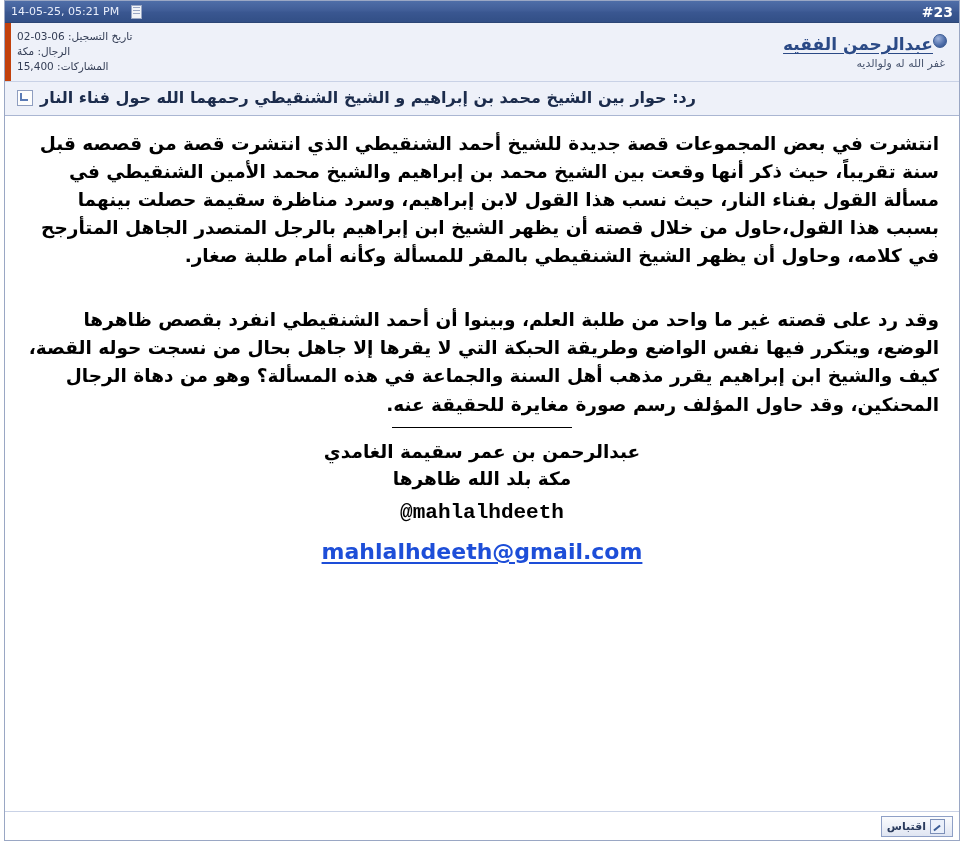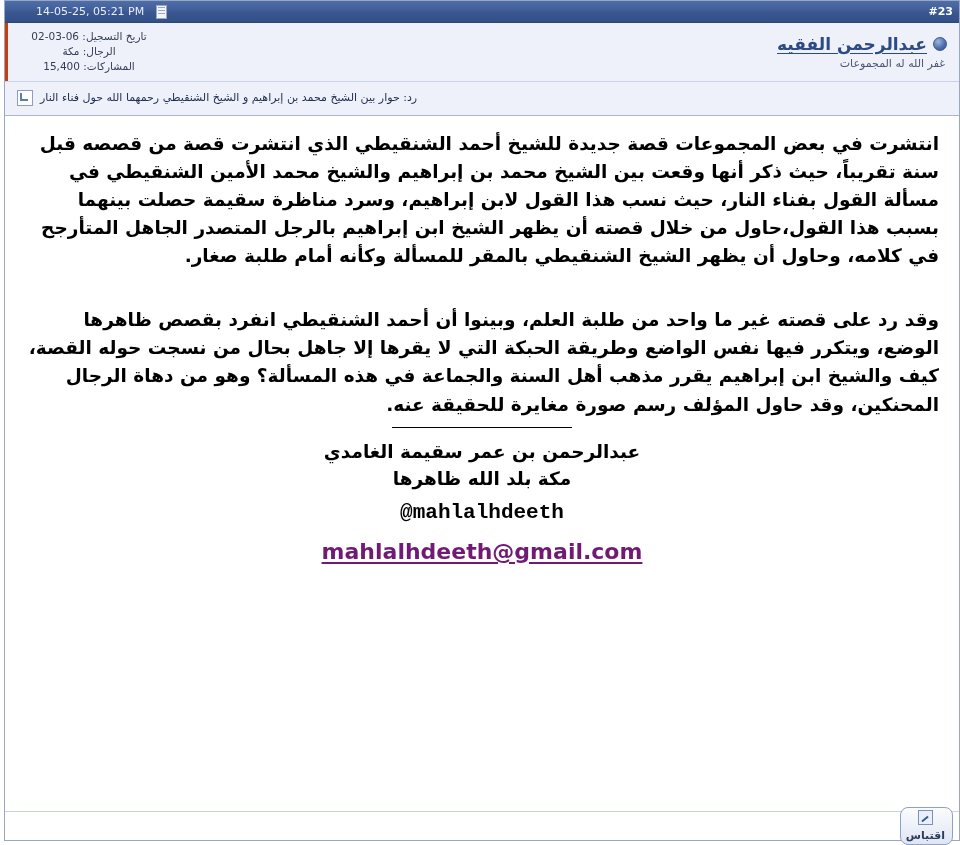--- a/index.html
+++ b/index.html
@@ -34,30 +34,29 @@
     align-items: center;
     justify-content: space-between;
     padding: 0 6px;
     font-size: 11px;
     box-sizing: border-box;
     border-bottom: 1px solid #2c4676;
   }
   .topbar .post-num {
     direction: ltr;
     font-weight: bold;
-    font-size: 11px;
+    font-size: 14px;
     color: #ffffff;
     letter-spacing: 0;
   }
   .topbar .right-group {
     display: flex;
     align-items: center;
     gap: 12px;
     direction: ltr;
-    margin-left: 25px;
   }
   .topbar .timestamp {
     font-size: 11px;
     color: #e9eefb;
   }
   .page-icon {
     width: 9px;
     height: 12px;
     background: #f2f4f8;
     border: 1px solid #9aa7c4;
@@ -87,22 +86,21 @@
     text-align: left;
     direction: rtl;
     padding: 6px 12px 6px 8px;
     display: flex;
     flex-direction: column;
     align-items: flex-start;
     justify-content: center;
   }
   .username-line {
     display: flex;
-    align-items: center;
-    gap: 6px;
+    gap: 0;
     flex-direction: row-reverse;
   }
   .username {
     color: #2b4a86;
     font-weight: bold;
     font-size: 17px;
     text-decoration: underline;
     text-underline-offset: 3px;
     white-space: nowrap;
   }
@@ -118,44 +116,44 @@
   .usertitle {
     font-size: 11px;
     color: #4a5670;
     margin-top: 3px;
     padding-right: 2px;
   }
 
   .userstats {
     width: 150px;
     padding: 6px 8px 6px 6px;
-    text-align: center;
+    text-align: left;
     font-size: 10.5px;
     color: #333d55;
     line-height: 1.45;
-    border-left: 3px solid #c2410c;
+    border-left: 6px solid #c2410c;
     direction: rtl;
   }
   .userstats div { white-space: nowrap; }
 
   
   .subject {
     background: #eef1f9;
     border-bottom: 1px solid #aab6d2;
     padding: 6px 12px 7px 12px;
     display: flex;
     flex-direction: row-reverse;
     align-items: center;
     justify-content: flex-start;
     gap: 7px;
     min-height: 20px;
   }
   .subject-text {
-    font-size: 11px;
-    font-weight: normal;
+    font-size: 16px;
+    font-weight: bold;
     color: #1c2c4c;
     white-space: nowrap;
   }
   .reply-icon {
     width: 14px;
     height: 14px;
     background: #fdfdfd;
     border: 1px solid #8f9ec0;
     position: relative;
     flex: none;
@@ -210,21 +208,21 @@
     font-weight: bold;
     margin-top: 4px;
     font-family: Liberation Mono, monospace;
   }
   .email {
     direction: ltr;
     text-align: center;
     font-size: 22px;
     font-weight: bold;
     margin-top: 6px;
-    color: #701a75;
+    color: #1d4ed8;
     text-decoration: underline;
     text-underline-offset: 3px;
     display: block;
   }
   .smiley {
     color: #c48a1a;
     font-size: 16px;
   }
 
   
@@ -235,27 +233,26 @@
     display: flex;
     align-items: center;
     padding: 0 6px;
   }
   .footer-badge {
     display: inline-flex;
     align-items: center;
     gap: 4px;
     background: linear-gradient(to bottom, #fbfcfe, #dfe5f2);
     border: 1px solid #8fa0c6;
-    border-radius: 8px;
+    border-radius: 0;
     padding: 2px 7px 2px 5px;
     font-size: 11px;
     font-weight: bold;
     color: #2b3c5e;
     direction: rtl;
-    flex-direction: column;
   }
   .pencil-icon {
     width: 13px;
     height: 13px;
     background: #eaf0fb;
     border: 1px solid #7d90b8;
     position: relative;
     flex: none;
   }
   .pencil-icon::after {
@@ -279,21 +276,21 @@
       <span class="page-icon"></span>
     </span>
   </div>
 
   <div class="header">
     <div class="userinfo">
       <div class="username-line">
         <a class="username" href="#">عبدالرحمن الفقيه</a>
         <span class="status-dot"></span>
       </div>
-      <div class="usertitle">غفر الله له المجموعات</div>
+      <div class="usertitle">غفر الله له ولوالديه</div>
     </div>
     <div class="userstats">
       <div>تاريخ التسجيل: 06-03-02</div>
       <div>الرجال: مكة</div>
       <div>المشاركات: 15,400</div>
     </div>
   </div>
 
   <div class="subject">
     <span class="reply-icon"></span>

